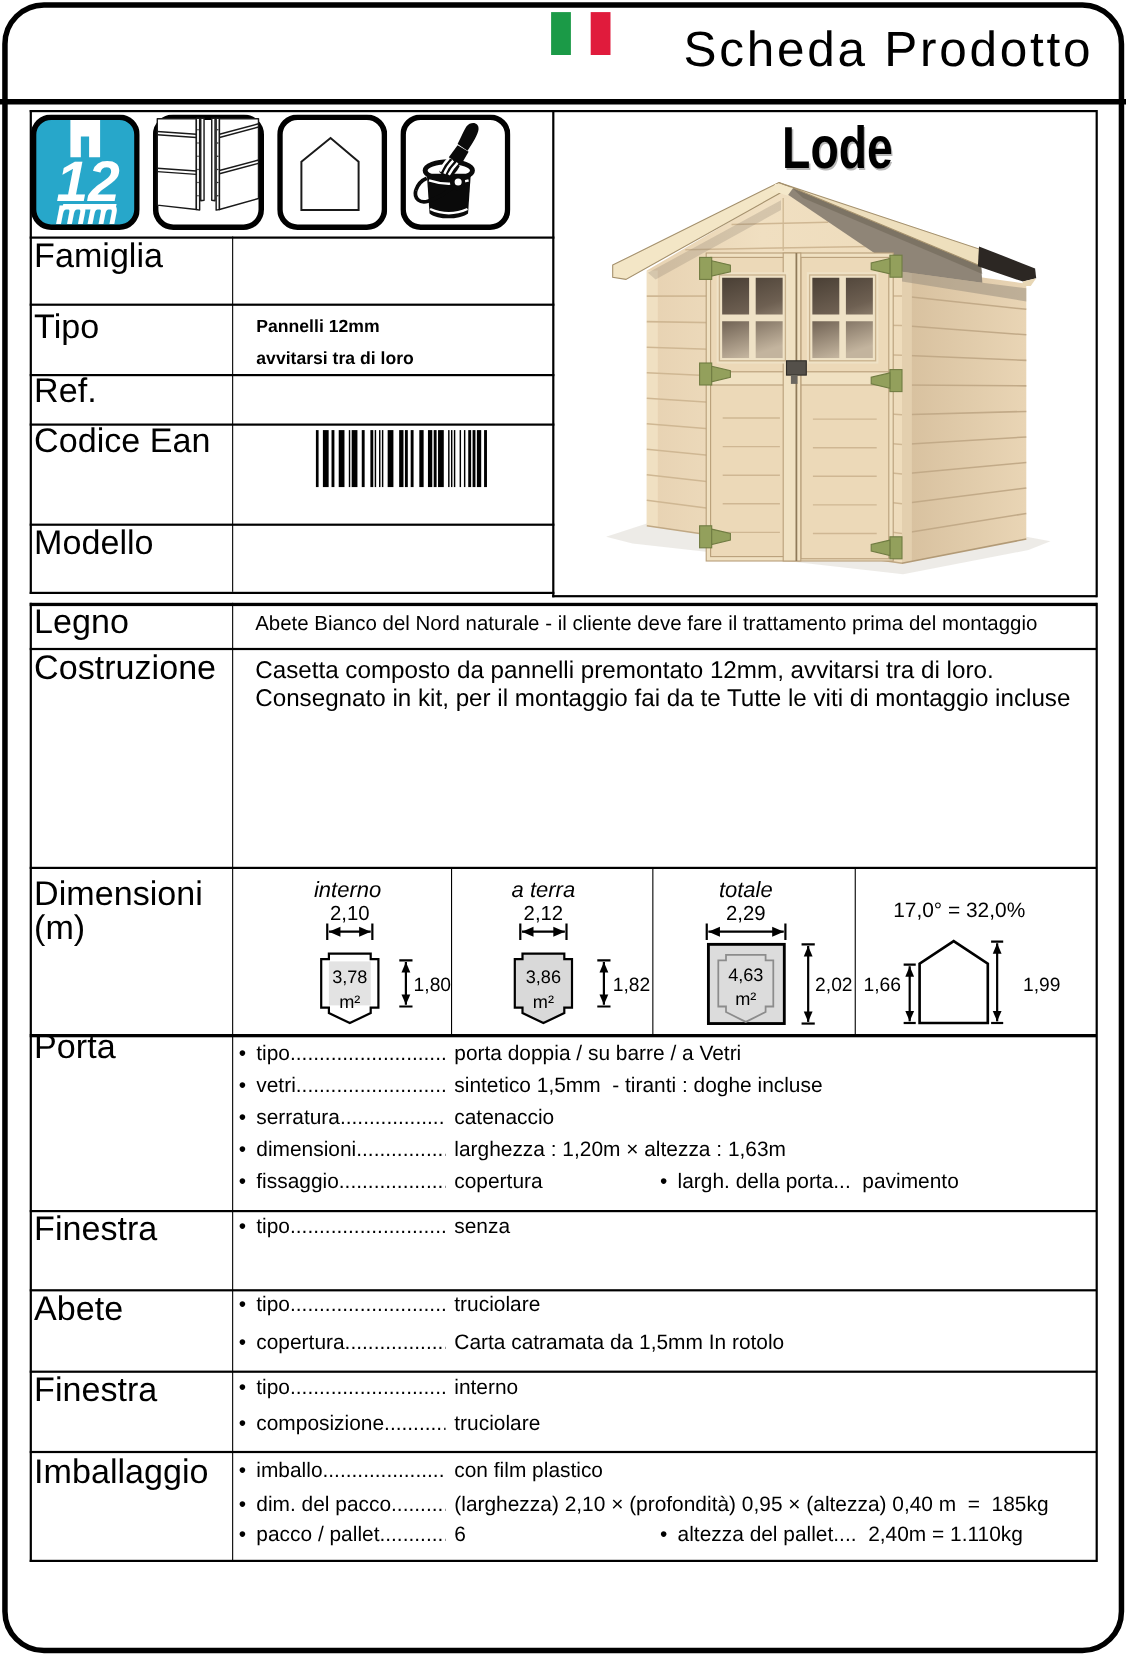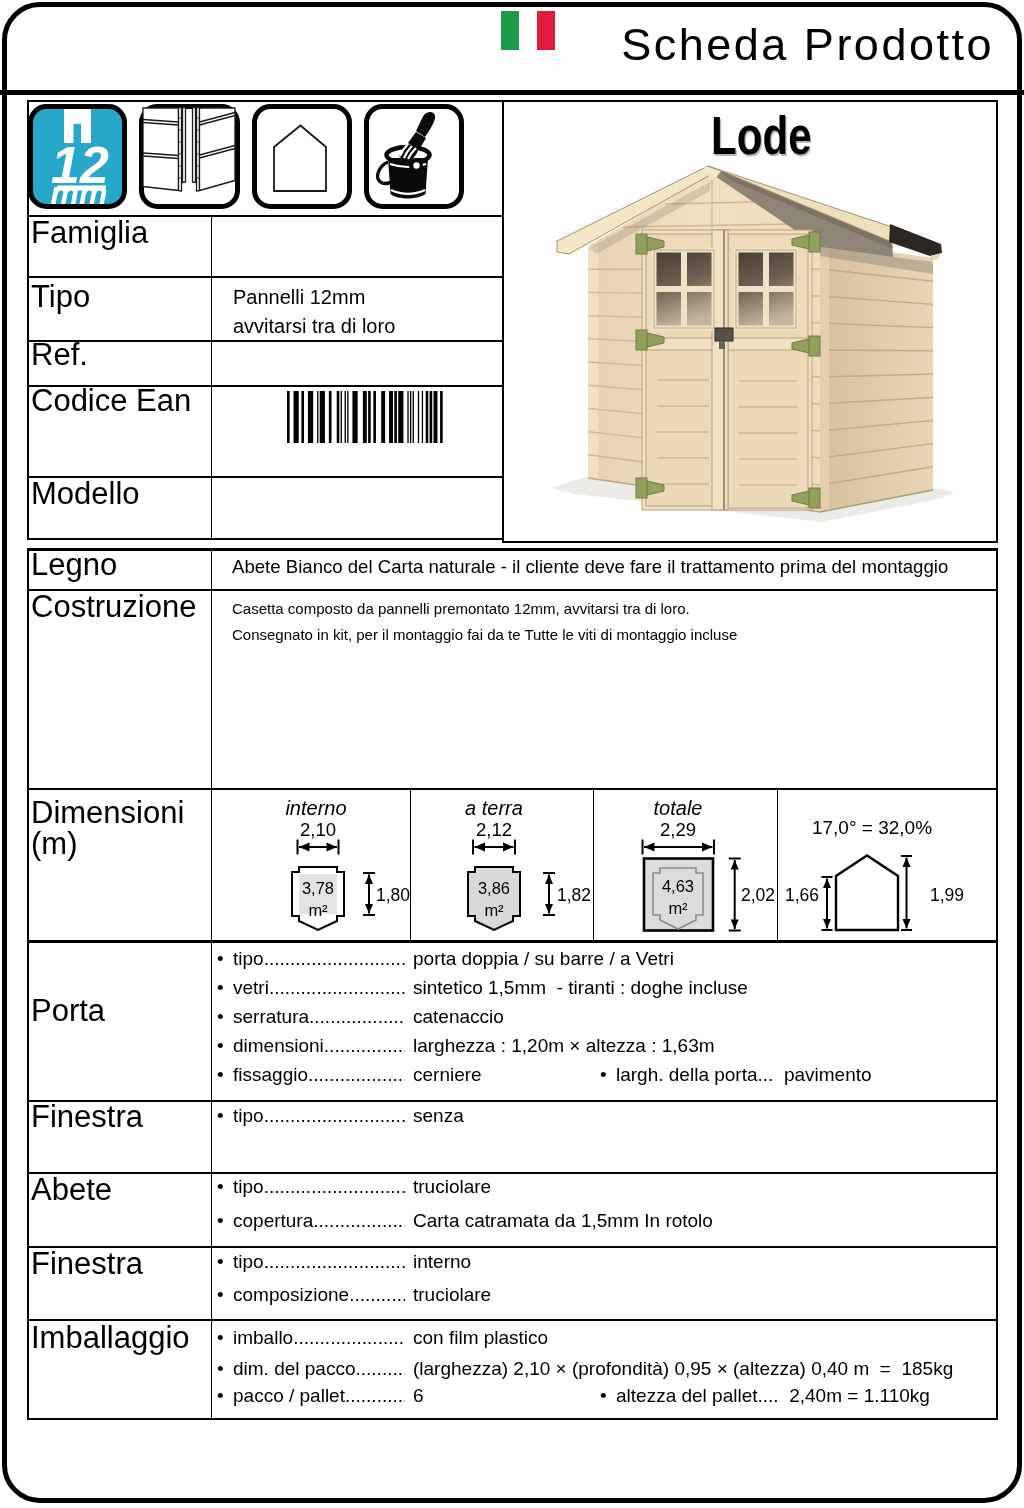--- a/index.html
+++ b/index.html
@@ -46,21 +46,21 @@
 <div class="hl" style="left:27px;top:538px;width:477px;height:2px"></div>
 
 <div class="hl" style="left:502px;top:541px;width:495px;height:2px"></div>
 
 <div class="vl" style="left:211px;top:215px;height:323px"></div>
 
 <div class="lbl" style="left:31px;top:221px">Famiglia</div>
 
 <div class="lbl" style="left:31px;top:285px">Tipo</div>
 
-<div class="abs" style="left:233px;top:283px;font-size:20px;line-height:29px;font-weight:normal">Pannelli 12mm<br>avvitarsi tra di loro</div>
+<div class="abs" style="left:233px;top:283px;font-size:16px;line-height:29px;font-weight:bold">Pannelli 12mm<br>avvitarsi tra di loro</div>
 
 <div class="lbl" style="left:31px;top:343px">Ref.</div>
 
 <div class="lbl" style="left:31px;top:389px">Codice Ean</div>
 
 <div class="lbl" style="left:31px;top:482px">Modello</div>
 
 <svg class="abs" style="left:287px;top:391px" width="158" height="52" viewBox="0 0 158 52">
 <rect x="0.00" y="0" width="2.62" height="52" fill="#000"></rect>
 <rect x="6.54" y="0" width="5.23" height="52" fill="#000"></rect>
@@ -304,25 +304,25 @@
 <div class="hl" style="left:27px;top:1418px;width:970px;height:2px"></div>
 
 <div class="vl" style="left:27px;top:548px;height:872px;width:2px"></div>
 
 <div class="vl" style="left:996px;top:548px;height:872px;width:2px"></div>
 
 <div class="vl" style="left:211px;top:548px;height:872px"></div>
 
 <div class="lbl" style="left:31px;top:553px">Legno</div>
 
-<div class="bt" style="left:232px;top:557px;font-size:18.6px">Abete Bianco del Carta naturale - il cliente deve fare il trattamento prima del montaggio</div>
+<div class="bt" style="left:232px;top:557px;font-size:18.6px">Abete Bianco del Nord naturale - il cliente deve fare il trattamento prima del montaggio</div>
 
 <div class="lbl" style="left:31px;top:595px">Costruzione</div>
 
-<div class="bt" style="left:232px;top:596px;line-height:26px;font-size:15px">Casetta composto da pannelli premontato 12mm, avvitarsi tra di loro.<br>Consegnato in kit, per il montaggio fai da te Tutte le viti di montaggio incluse</div>
+<div class="bt" style="left:232px;top:596px;line-height:26px;font-size:22px">Casetta composto da pannelli premontato 12mm, avvitarsi tra di loro.<br>Consegnato in kit, per il montaggio fai da te Tutte le viti di montaggio incluse</div>
 
 <div class="lbl" style="left:31px;top:797px;line-height:31px">Dimensioni<br>(m)</div>
 
 <div class="vl" style="left:410px;top:790px;height:150px"></div>
 
 <div class="vl" style="left:593px;top:790px;height:150px"></div>
 
 <div class="vl" style="left:777px;top:790px;height:150px"></div>
 
 <svg class="abs" style="left:211px;top:790px" width="786" height="150" viewBox="0 0 786 150">
@@ -391,21 +391,21 @@
 <text x="608" y="111" font-size="17.5" text-anchor="end">1,66</text>
 <line x1="690.0" y1="66" x2="701.0" y2="66" stroke="#000" stroke-width="2"></line>
 <line x1="690.0" y1="140" x2="701.0" y2="140" stroke="#000" stroke-width="2"></line>
 <line x1="695.5" y1="67.5" x2="695.5" y2="138.5" stroke="#000" stroke-width="2"></line>
 <polygon points="691.5,77 699.5,77 695.5,67.5" fill="#000"></polygon>
 <polygon points="691.5,129 699.5,129 695.5,138.5" fill="#000"></polygon>
 <text x="719" y="111" font-size="17.5">1,99</text>
 </g>
   </svg>
 
-<div class="lbl" style="left:31px;top:999px">Porta</div>
+<div class="lbl" style="left:31px;top:940px">Porta</div>
 
 <div class="bt" style="top:949px">
     <span class="abs" style="left:217px">•</span>
     <span class="dl">tipo............................................................</span>
     <span class="abs" style="left:413px">porta doppia / su barre / a Vetri</span>
   </div>
 
 <div class="bt" style="top:978px">
     <span class="abs" style="left:217px">•</span>
     <span class="dl">vetri............................................................</span>
@@ -420,21 +420,21 @@
 
 <div class="bt" style="top:1036px">
     <span class="abs" style="left:217px">•</span>
     <span class="dl">dimensioni............................................................</span>
     <span class="abs" style="left:413px">larghezza : 1,20m × altezza : 1,63m</span>
   </div>
 
 <div class="bt" style="top:1065px">
     <span class="abs" style="left:217px">•</span>
     <span class="dl">fissaggio............................................................</span>
-    <span class="abs" style="left:413px">cerniere</span>
+    <span class="abs" style="left:413px">copertura</span>
     <span class="abs" style="left:600px">•</span>
     <span class="abs" style="left:616px">largh. della porta...&nbsp; pavimento</span>
   </div>
 
 <div class="lbl" style="left:31px;top:1105px">Finestra</div>
 
 <div class="bt" style="top:1106px">
     <span class="abs" style="left:217px">•</span>
     <span class="dl">tipo............................................................</span>
     <span class="abs" style="left:413px">senza</span>

